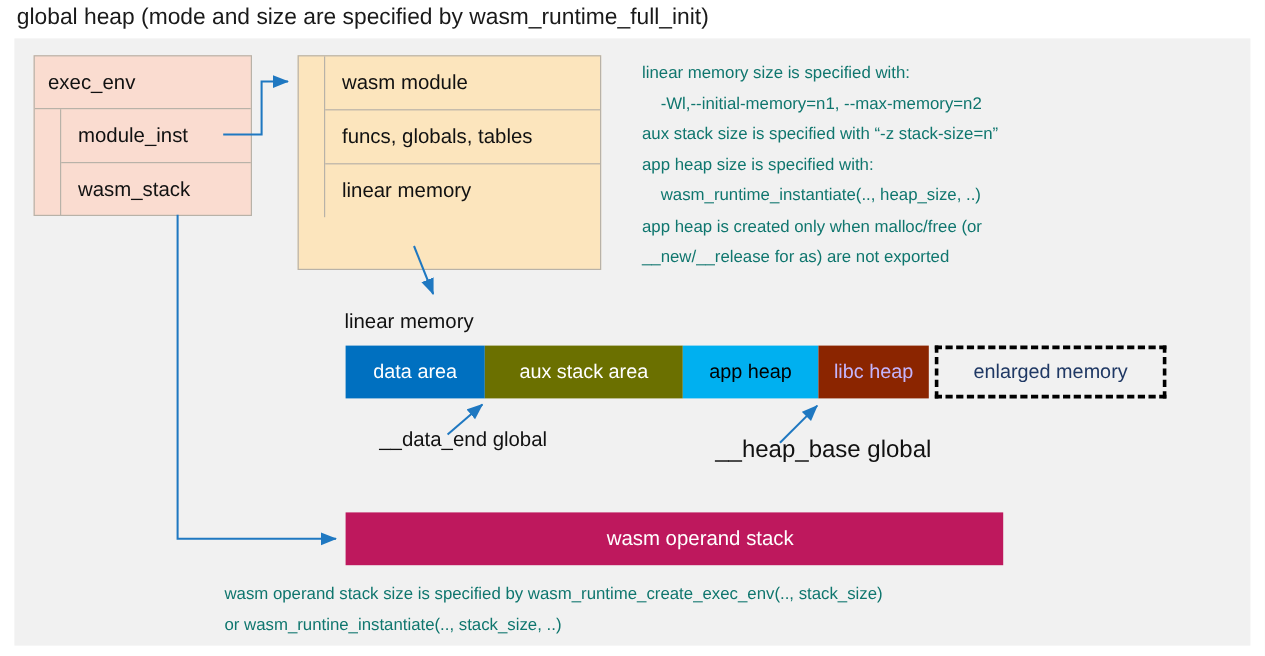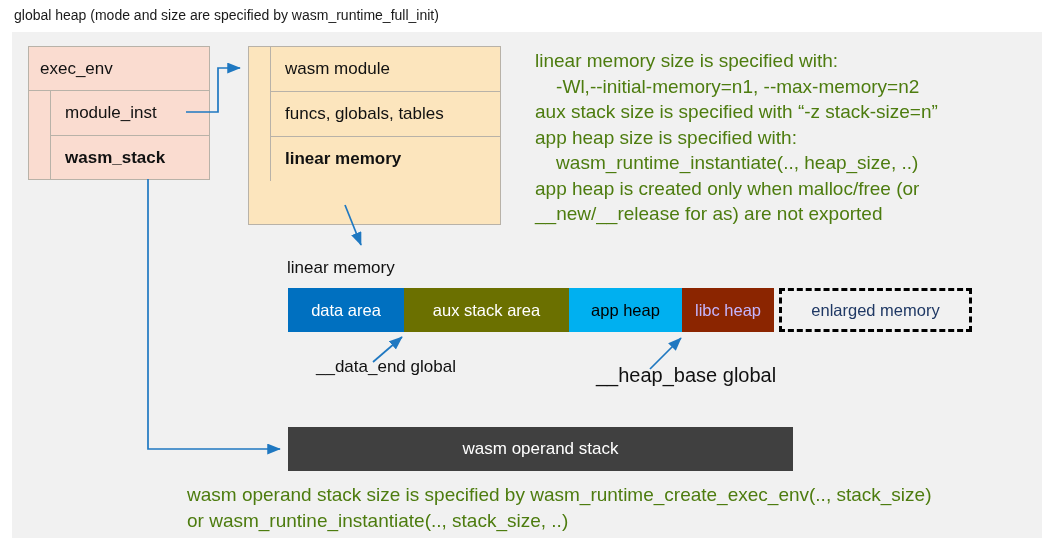--- a/index.html
+++ b/index.html
@@ -8,21 +8,21 @@
     background:#ffffff;
     font-family:"Liberation Sans", sans-serif;
     color:#111111;
     overflow:hidden;
     position:relative;
   }
   #stage{position:absolute;left:0;top:0;width:1054px;height:547px;}
 
   .title{
     position:absolute;left:14px;top:4px;
-    font-size:14px;line-height:22px;color:#1a1a1a;
+    font-size:19px;line-height:22px;color:#1a1a1a;
     white-space:nowrap;
   }
 
   .panel{
     position:absolute;left:12px;top:32px;
     width:1030px;height:506px;
     background:#f1f1f1;
   }
 
   
@@ -40,41 +40,41 @@
     border-right:1px solid #b8b2a8;box-sizing:border-box;
   }
   .structbox .row{
     box-sizing:border-box;
     margin-left:22px;
     display:flex;align-items:center;
     padding-left:14px;
     font-size:17px;
     border-bottom:1px solid #b8b2a8;
   }
-  .structbox .row:last-child{border-bottom:none;font-weight:bold;}
+  .structbox .row:last-child{border-bottom:none;}
 
   
   #exec-env{left:28px;top:46px;width:182px;height:134px;background:#fadcd0;}
   #exec-env .hdr{height:44px;padding-left:11px;}
   #exec-env .body{height:89px;}
   #exec-env .row{height:45px;}
   #exec-env .row:last-child{height:44px;}
 
   
   #module-inst{left:248px;top:46px;width:253px;height:179px;background:#fce5bd;}
   #module-inst .hdr{height:44px;}
   #module-inst .body{height:134px;}
   #module-inst .row{height:45px;}
   #module-inst .row:last-child{height:44px;}
 
   
   .note{
     position:absolute;
-    font-size:19px;line-height:25.5px;
-    color:#4d7c0f;white-space:pre;
+    font-size:14px;line-height:25.5px;
+    color:#0f766e;white-space:pre;
   }
   #note-main{left:535px;top:48px;}
 
   
   #linmem-label{
     position:absolute;left:287px;top:258px;
     font-size:17px;color:#111;
   }
   #membar{
     position:absolute;left:288px;top:288px;height:44px;
@@ -160,21 +160,21 @@
         <span>libc heap</span>
       </div>
       <div class="seg dashed" style="width: 193px; color: rgb(31, 56, 100);">
         <span>enlarged memory</span>
       </div>
     </div>
 
   <div id="ann-data-end">__data_end global</div>
   <div id="ann-heap-base">__heap_base global</div>
 
-  <div id="opstack" style="background: #404040;">wasm operand stack</div>
+  <div id="opstack" style="background: #be185d; padding-left: 43px;">wasm operand stack</div>
   <div class="note" id="note-bottom">wasm operand stack size is specified by wasm_runtime_create_exec_env(.., stack_size)
 or wasm_runtine_instantiate(.., stack_size, ..)</div>
 
   <svg id="arrows" viewBox="0 0 1054 547">
     <defs>
       <marker id="ah" markerWidth="9" markerHeight="9" refX="7.5" refY="3.2" orient="auto" markerUnits="strokeWidth">
         <path d="M0,0 L8,3.2 L0,6.4 z" fill="#1f78c1"></path>
       </marker>
     </defs>
 

